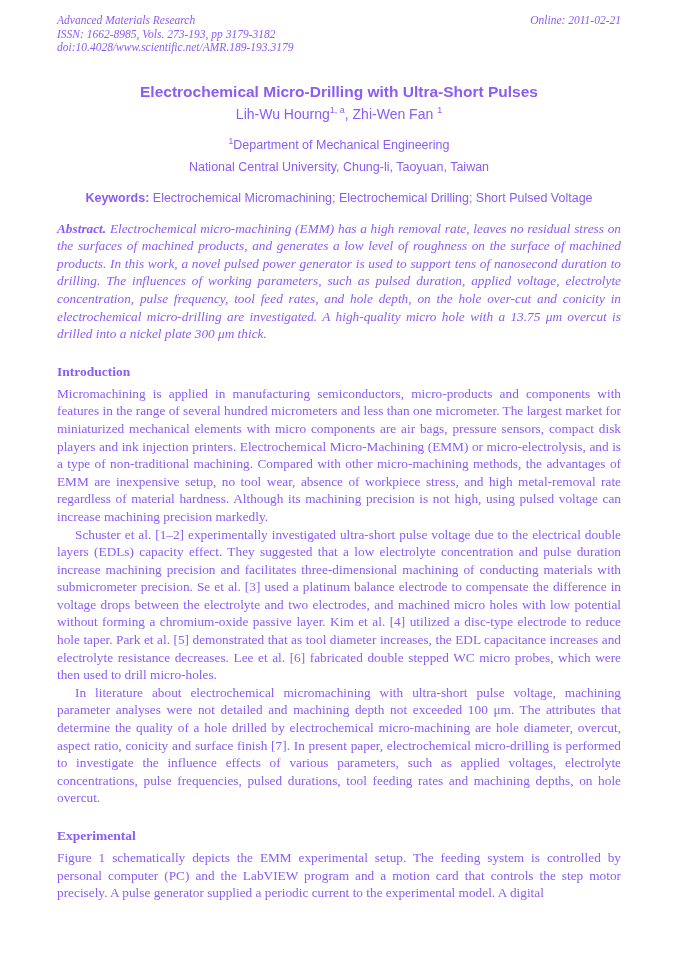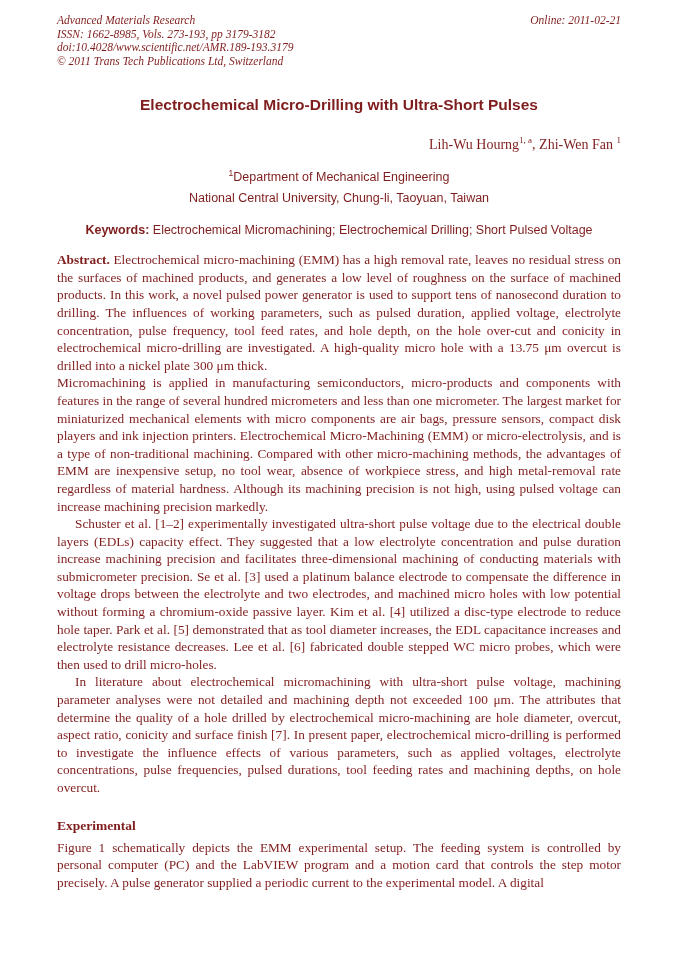--- a/index.html
+++ b/index.html
@@ -6,21 +6,21 @@
     margin: 0;
     padding: 0;
     background: #ffffff;
   }
   .page {
     position: relative;
     width: 678px;
     height: 959px;
     margin: 0 auto;
     background: #ffffff;
-    color: #7f1d1d;
+    color: #8b5cf6;
     box-sizing: border-box;
     padding: 14px 57px 10px 57px;
     overflow: hidden;
     font-family: "Liberation Serif", serif;
   }
   
   .page-header {
     display: flex;
     justify-content: space-between;
     align-items: flex-start;
@@ -35,23 +35,22 @@
   
   .title {
     margin: 27px 0 0 0;
     text-align: center;
     font-family: "Liberation Sans", sans-serif;
     font-weight: bold;
     font-size: 15.5px;
     line-height: 19px;
   }
   .authors {
-    margin-top: 17px;
-    text-align: right;
-    font-family: Liberation Serif, serif;
+    text-align: center;
+    font-family: Liberation Sans, sans-serif;
     font-size: 14px;
     line-height: 18px;
   }
   .authors sup { font-size: 9px; }
   .affil {
     margin-top: 9px;
     text-align: center;
     font-family: "Liberation Sans", sans-serif;
     font-size: 12.5px;
     line-height: 21px;
@@ -70,20 +69,21 @@
 
   
   .body-para {
     margin: 0;
     font-family: "Liberation Serif", serif;
     font-size: 13.3px;
     line-height: 17.6px;
     text-align: justify;
   }
   .abstract {
+    font-style: italic;
   }
   .section-heading {
     margin: 20px 0 5px 0;
     font-family: "Liberation Serif", serif;
     font-weight: bold;
     font-size: 13.5px;
     line-height: 17px;
     text-align: left;
   }
   .indent { text-indent: 18px; }
@@ -91,38 +91,38 @@
 </head>
 <body>
 
 <div class="page">
 
   <header class="page-header">
     <div class="header-left">
       <div>Advanced Materials Research</div>
       <div>ISSN: 1662-8985, Vols. 273-193, pp 3179-3182</div>
       <div>doi:10.4028/www.scientific.net/AMR.189-193.3179</div>
-      <div>© 2011 Trans Tech Publications Ltd, Switzerland</div>
     </div>
     <div class="header-right">Online: 2011-02-21</div>
   </header>
 
   <h1 class="title">Electrochemical Micro-Drilling with Ultra-Short Pulses</h1>
 
   <div class="authors"><span>Lih-Wu Hourng</span><sup>1, a</sup><span>, </span><span>Zhi-Wen Fan</span> <sup>1</sup></div>
 
   <div class="affil">
     <div><sup>1</sup><span>Department of Mechanical Engineering</span></div>
     <div>National Central University, Chung-li, Taoyuan, Taiwan</div>
   </div>
 
   <p class="keywords"><b>Keywords:</b><span> Electrochemical Micromachining; Electrochemical Drilling; Short Pulsed Voltage</span></p>
 
   <p class="body-para abstract"><b>Abstract.</b><span> Electrochemical micro-machining (EMM) has a high removal rate, leaves no residual stress on the surfaces of machined products, and generates a low level of roughness on the surface of machined products. In this work, a novel pulsed power generator is used to support tens of nanosecond duration to drilling. The influences of working parameters, such as pulsed duration, applied voltage, electrolyte concentration, pulse frequency, tool feed rates, and hole depth, on the hole over-cut and conicity in electrochemical micro-drilling are investigated. A high-quality micro hole with a 13.75 μm overcut is drilled into a nickel plate 300 μm thick.</span></p>
 
+  <h2 class="section-heading">Introduction</h2>
 
   <p class="body-para">Micromachining is applied in manufacturing semiconductors, micro-products and components with features in the range of several hundred micrometers and less than one micrometer. The largest market for miniaturized mechanical elements with micro components are air bags, pressure sensors, compact disk players and ink injection printers.  Electrochemical Micro-Machining (EMM) or micro-electrolysis, and is a type of non-traditional machining. Compared with other micro-machining methods, the advantages of EMM are inexpensive setup, no tool wear, absence of workpiece stress, and high metal-removal rate regardless of material hardness. Although its machining precision is not high, using pulsed voltage can increase machining precision markedly.</p>
   <p class="body-para indent">Schuster et al. [1–2] experimentally investigated ultra-short pulse voltage due to the electrical double layers (EDLs) capacity effect. They suggested that a low electrolyte concentration and pulse duration increase machining precision and facilitates three-dimensional machining of conducting materials with submicrometer precision. Se et al. [3] used a platinum balance electrode to compensate the difference in voltage drops between the electrolyte and two electrodes, and machined micro holes with low potential without forming a chromium-oxide passive layer. Kim et al. [4] utilized a disc-type electrode to reduce hole taper. Park et al. [5] demonstrated that as tool diameter increases, the EDL capacitance increases and electrolyte resistance decreases. Lee et al. [6] fabricated double stepped WC micro probes, which were then used to drill micro-holes.</p>
   <p class="body-para indent">In literature about electrochemical micromachining with ultra-short pulse voltage, machining parameter analyses were not detailed and machining depth not exceeded 100 μm. The attributes that determine the quality of a hole drilled by electrochemical micro-machining are hole diameter, overcut, aspect ratio, conicity and surface finish [7]. In present paper, electrochemical micro-drilling is performed to investigate the influence effects of various parameters, such as applied voltages, electrolyte concentrations, pulse frequencies, pulsed durations, tool feeding rates and machining depths, on hole overcut.</p>
 
   <h2 class="section-heading">Experimental</h2>
 
   <p class="body-para">Figure 1 schematically depicts the EMM experimental setup. The feeding system is controlled by personal computer (PC) and the LabVIEW program and a motion card that controls the step motor precisely. A pulse generator supplied a periodic current to the experimental model. A digital</p>
 
 </div>

